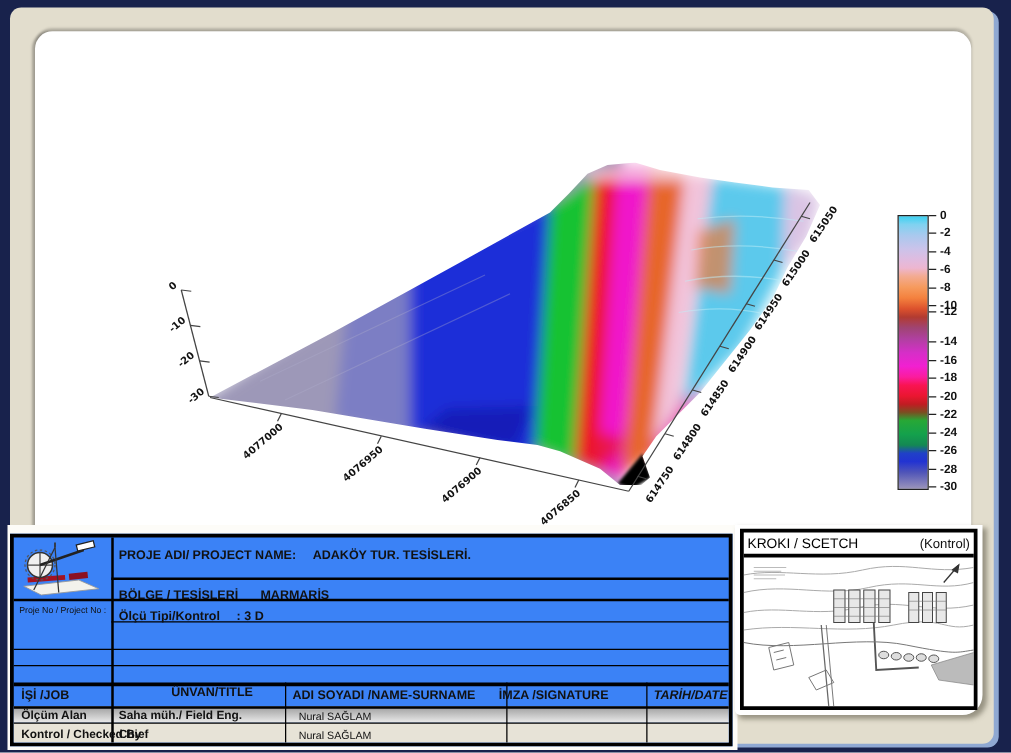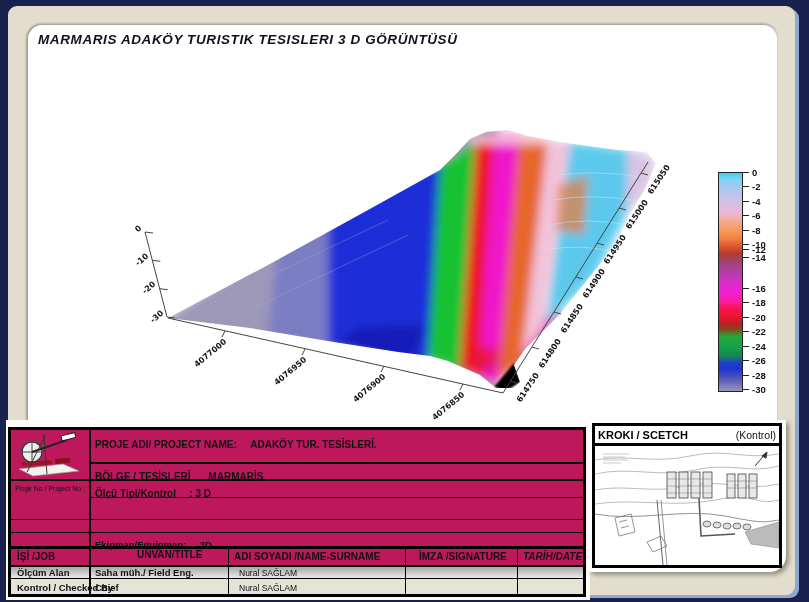--- a/index.html
+++ b/index.html
@@ -40,21 +40,21 @@
   }
   
   .backing-table{position:absolute;left:6px;top:420px;width:584px;height:180px;background:#fdfcf8;}
   .backing-kroki{
     position:absolute;left:588px;top:420px;width:198px;height:152px;background:#ffffff;
     border-radius:0 0 16px 4px;box-shadow:3px 3px 4px rgba(90,85,70,.55);
   }
   
   .tb{
     position:absolute;left:8px;top:427px;width:578px;height:170px;
-    background:#be185d;border:3px solid #000;box-sizing:border-box;
+    background:#3b82f6;border:3px solid #000;box-sizing:border-box;
   }
   .tb .ln{position:absolute;background:#000;}
   .tb .cell-text{position:absolute;color:#111;white-space:nowrap;}
   .lbl{font-weight:bold;font-size:10px;}
   .lbl-sm{font-weight:bold;font-size:9.5px;}
   .val{font-weight:bold;font-size:10px;}
   .name-val{font-size:8.5px;font-weight:normal;color:#222;}
   .projeno{font-size:7px;color:#333;}
   .row1-bg{position:absolute;left:0;top:135px;width:572px;height:13px;
     background:linear-gradient(#9c9c9c,#e9e9e9);}
@@ -62,31 +62,30 @@
   .logo-box{position:absolute;left:2px;top:2px;width:74px;height:46px;}
   
   .kroki{
     position:absolute;left:592px;top:423px;width:190px;height:145px;
     background:#fff;border:3px solid #000;box-sizing:border-box;
   }
   .kroki-header{
     height:17px;border-bottom:3px solid #000;display:flex;
     justify-content:space-between;align-items:center;padding:0 3px;
   }
-  .kroki-title{font-size:11px;font-weight:bold;color:#000;}
+  .kroki-title{font-size:11px;font-weight:normal;color:#000;}
   .kroki-note{font-size:10.5px;color:#111;}
   .axis-label{font-family:"DejaVu Sans", sans-serif;font-size:8px;font-weight:bold;fill:#111;}
 </style>
 </head>
 <body>
 
 <div class="paper"></div>
 
 <div class="plot-panel">
-  <div class="plot-title">MARMARIS ADAKÖY TURISTIK TESISLERI 3 D GÖRÜNTÜSÜ</div>
 
   <svg class="plot-svg" width="749" height="398" viewBox="0 0 749 398">
     <defs>
       <filter id="soft" x="-20%" y="-20%" width="140%" height="140%">
         <feGaussianBlur stdDeviation="5"></feGaussianBlur>
       </filter>
       <filter id="soft2" x="-40%" y="-40%" width="180%" height="180%">
         <feGaussianBlur stdDeviation="1.2"></feGaussianBlur>
       </filter>
       <clipPath id="surfClip">
@@ -180,21 +179,21 @@
 
   <div class="legend">
     <div class="legend-bar" style="background: linear-gradient(rgb(58, 209, 242) 0%, rgb(127, 210, 240) 3%, rgb(169, 201, 238) 7%, rgb(203, 195, 234) 12%, rgb(224, 187, 223) 16%, rgb(237, 182, 208) 19%, rgb(243, 171, 146) 22%, rgb(246, 155, 94) 26%, rgb(244, 129, 62) 30%, rgb(220, 81, 45) 34%, rgb(178, 59, 49) 37%, rgb(160, 68, 115) 41%, rgb(176, 64, 160) 45%, rgb(213, 47, 199) 50%, rgb(241, 32, 209) 55%, rgb(251, 28, 158) 59%, rgb(249, 20, 83) 62%, rgb(234, 22, 48) 66%, rgb(192, 28, 34) 69%, rgb(122, 79, 34) 72%, rgb(39, 168, 54) 75%, rgb(20, 161, 76) 80%, rgb(20, 136, 83) 84%, rgb(32, 64, 200) 87%, rgb(34, 51, 210) 90%, rgb(80, 85, 184) 94%, rgb(155, 148, 186) 100%);"></div>
     <div class="legend-tick" style="top:-1px">0</div>
     <div class="legend-tick" style="top:13px">-2</div>
     <div class="legend-tick" style="top:28px">-4</div>
     <div class="legend-tick" style="top:42px">-6</div>
     <div class="legend-tick" style="top:57px">-8</div>
     <div class="legend-tick" style="top:71px">-10</div>
     <div class="legend-tick" style="top:76px">-12</div>
-    <div class="legend-tick" style="top:84px">-14</div>
+    <div class="legend-tick" style="top:100px">-14</div>
     <div class="legend-tick" style="top:115px">-16</div>
     <div class="legend-tick" style="top:129px">-18</div>
     <div class="legend-tick" style="top:144px">-20</div>
     <div class="legend-tick" style="top:158px">-22</div>
     <div class="legend-tick" style="top:173px">-24</div>
     <div class="legend-tick" style="top:187px">-26</div>
     <div class="legend-tick" style="top:202px">-28</div>
     <div class="legend-tick" style="top:216px">-30</div>
   </div>
 </div>
@@ -243,29 +242,25 @@
   </div>
   <div class="cell-text" style="left:84px;top:36px;">
     <span class="lbl">BÖLGE / TESİSLERİ</span>&nbsp;&nbsp;&nbsp;
     <span class="val">MARMARİS</span>
   </div>
   <div class="cell-text projeno" style="left:0px;top:55px;width:74px;text-align:right;white-space:normal;">Proje No / Project No :</div>
   <div class="cell-text" style="left:84px;top:53px;">
     <span class="lbl">Ölçü Tipi/Kontrol</span>&nbsp;&nbsp;
     <span class="val">:  3 D</span>
   </div>
-  <div class="cell-text" style="left:84px;top:104px;">
-    <span class="lbl-sm">Ekipman/Equipman:</span>&nbsp;&nbsp;
-    <span class="lbl-sm">3D</span>
-  </div>
 
   <div class="cell-text lbl" style="left:6px;top:121px;">İŞİ /JOB</div>
   <div class="cell-text lbl" style="left:84px;top:119px;margin-left:42px;">ÜNVAN/TITLE</div>
   <div class="cell-text lbl" style="left:223px;top:121px;text-align:center;">ADI SOYADI /NAME-SURNAME</div>
-  <div class="cell-text lbl" style="left:408px;top:121px;">İMZA /SIGNATURE</div>
+  <div class="cell-text lbl" style="left:388px;top:121px;">İMZA /SIGNATURE</div>
   <div class="cell-text lbl" style="left:512px;top:121px;font-style:italic;">TARİH/DATE</div>
 
   <div class="cell-text lbl-sm" style="left:6px;top:137px;">Ölçüm Alan</div>
   <div class="cell-text lbl-sm" style="left:84px;top:137px;">Saha müh./ Field Eng.</div>
   <div class="cell-text name-val" style="left:228px;top:138px;">Nural SAĞLAM</div>
 
   <div class="cell-text lbl-sm" style="left:6px;top:152px;">Kontrol / Checked By</div>
   <div class="cell-text lbl-sm" style="left:84px;top:152px;">Chief</div>
   <div class="cell-text name-val" style="left:228px;top:153px;">Nural SAĞLAM</div>
 </div>

